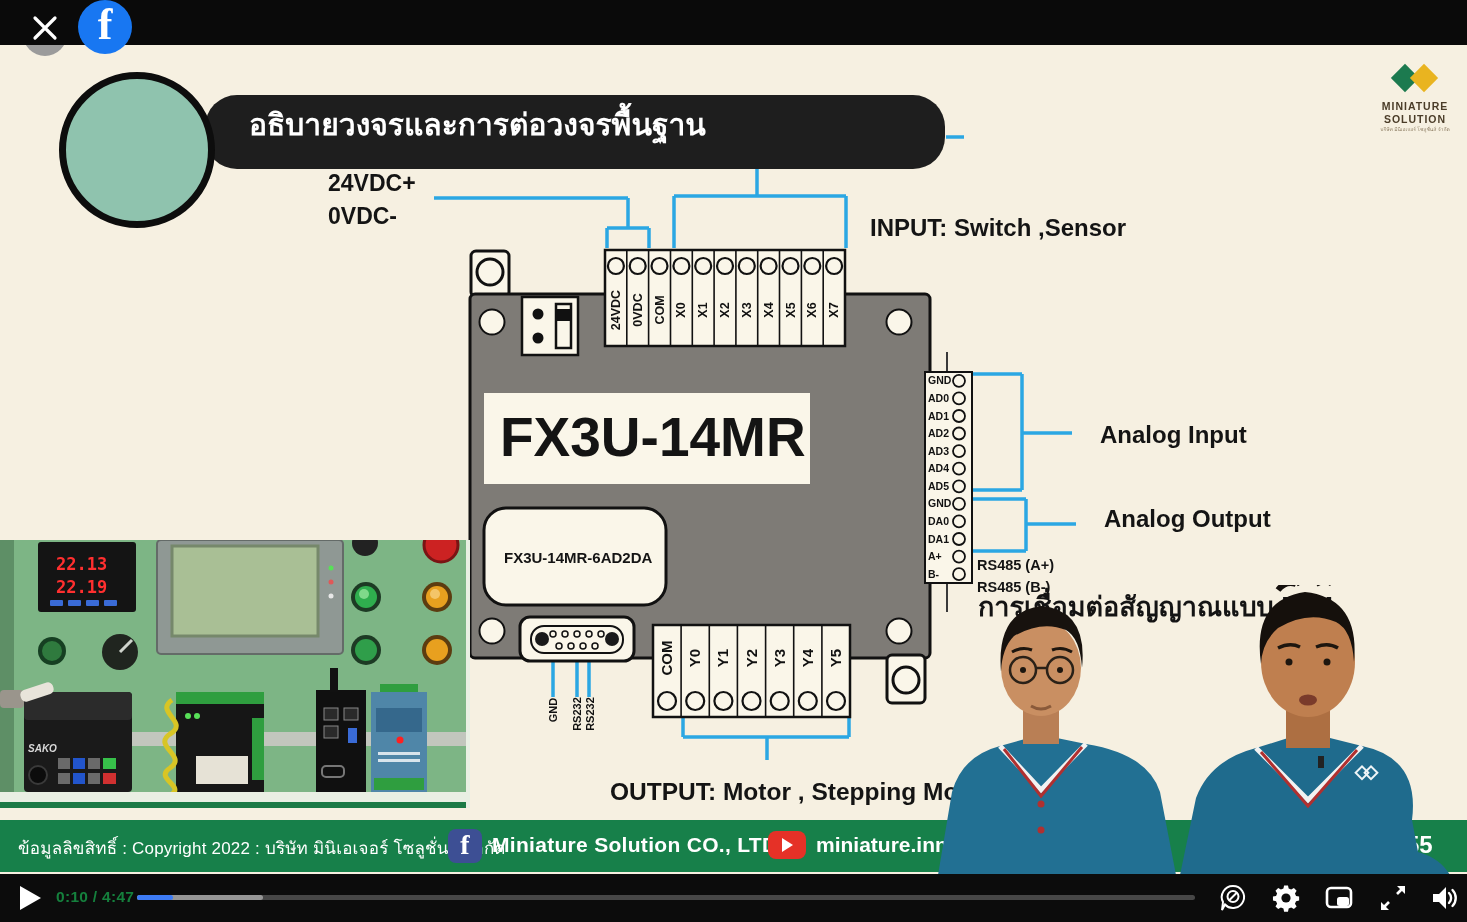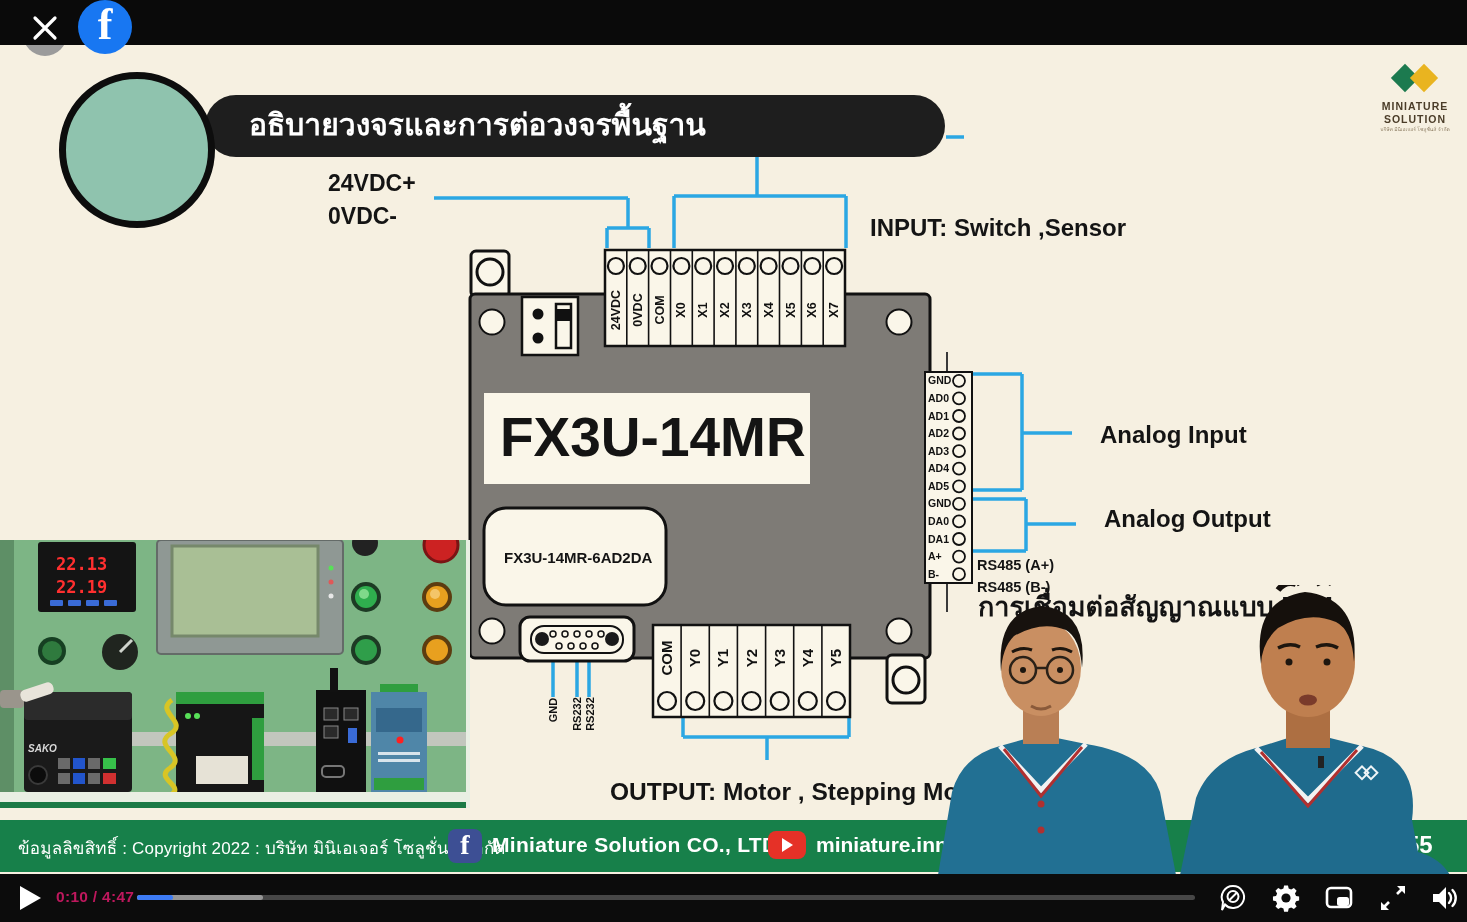--- a/index.html
+++ b/index.html
@@ -9,31 +9,31 @@
 
   
   #topbar{left:0;top:0;width:1467px;height:45px;background:#0a0a0a;z-index:40;}
   #close-circle{left:23px;top:12px;width:44px;height:44px;border-radius:50%;background:#9b9b9b;z-index:39;}
   #close-btn{left:31px;top:14px;width:28px;height:28px;z-index:41;cursor:pointer;}
   #fb-logo{left:78px;top:0px;width:54px;height:54px;border-radius:50%;background:#1877f2;z-index:41;
            color:#fff;font-weight:bold;font-size:44px;text-align:center;line-height:50px;
            font-family:"Liberation Serif","DejaVu Serif",serif;}
   #controlbar{left:0;top:874px;width:1467px;height:48px;background:#0c0c0c;z-index:45;}
   #play-btn{left:20px;top:886px;z-index:46;cursor:pointer;}
-  #time-text{left:56px;top:888px;color:#be185d;font-size:15.5px;font-weight:bold;z-index:46;letter-spacing:.3px;}
+  #time-text{left:56px;top:888px;color:#15803d;font-size:15.5px;font-weight:bold;z-index:46;letter-spacing:.3px;}
   #progress-track{left:137px;top:895px;width:1058px;height:5px;background:#474747;border-radius:3px;z-index:46;cursor:pointer;}
   #progress-buffered{left:0;top:0;height:5px;background:#969696;border-radius:3px;}
   #progress-played{left:0;top:0;height:5px;background:#3d7bf5;border-radius:3px;}
   .ctl-icon{top:883px;width:30px;height:30px;z-index:46;cursor:pointer;}
 
   
   #slide{left:0;top:45px;width:1467px;height:877px;background:#f6f0e1;z-index:1;}
   #teal-circle{left:59px;top:72px;width:142px;height:142px;border-radius:50%;
                background:#8fc3ae;border:7px solid #0d0d0d;z-index:6;}
-  #banner{left:205px;top:95px;width:740px;height:62px;background:#1e1e1e;border-radius:32px;z-index:5;
+  #banner{left:205px;top:95px;width:740px;height:74px;background:#1e1e1e;border-radius:32px;z-index:5;
           color:#fff;font-size:30px;font-weight:bold;line-height:60px;padding-left:44px;box-sizing:border-box;}
   #diagram{left:0;top:0;width:1467px;height:922px;z-index:4;}
   #logo{left:1372px;top:62px;width:86px;height:92px;z-index:6;text-align:center;color:#4a3c28;}
   #logo .l1{font-size:10.5px;font-weight:bold;letter-spacing:1px;line-height:13px;}
   #logo .tag{font-size:5px;color:#8a7a5f;letter-spacing:0;line-height:7px;}
 
   
   #photo{left:0;top:540px;width:470px;height:268px;z-index:10;background:#7db585;overflow:hidden;text-decoration:underline;}
 
   

